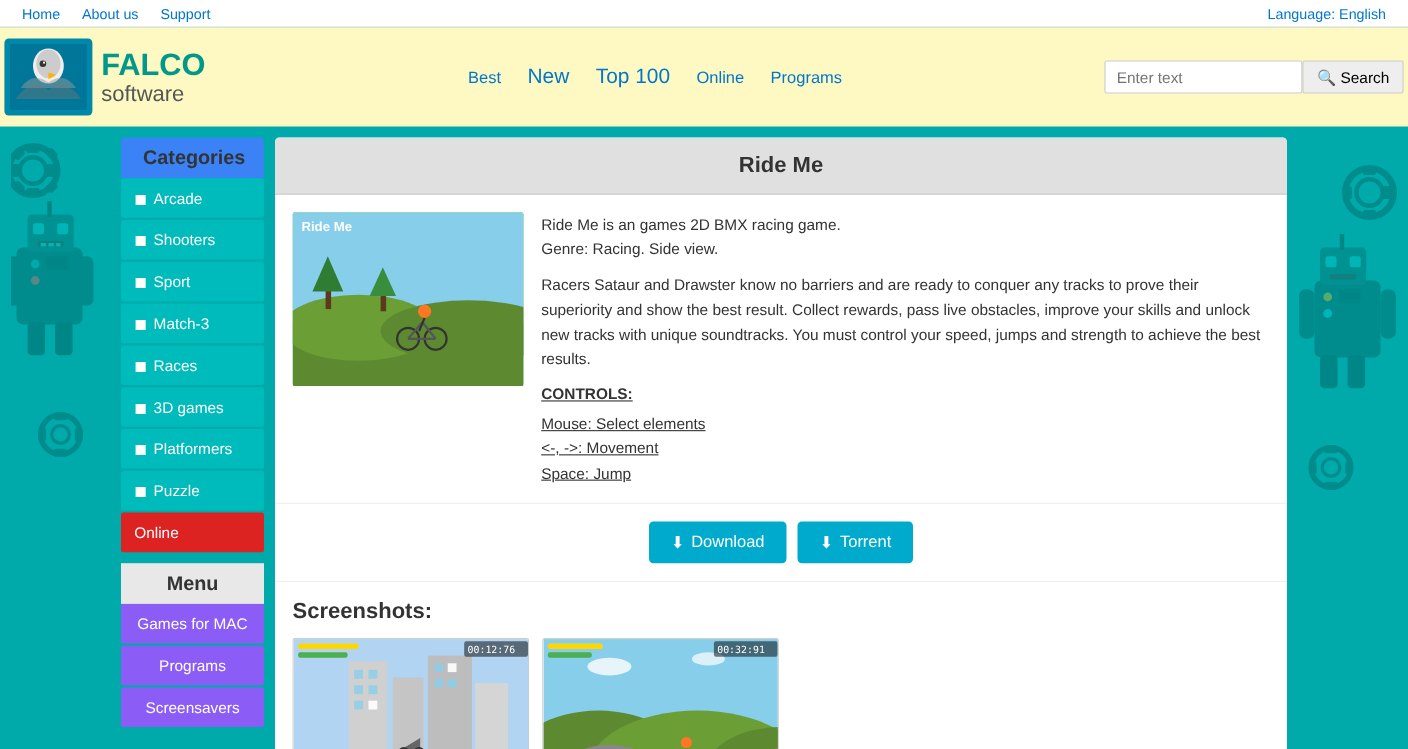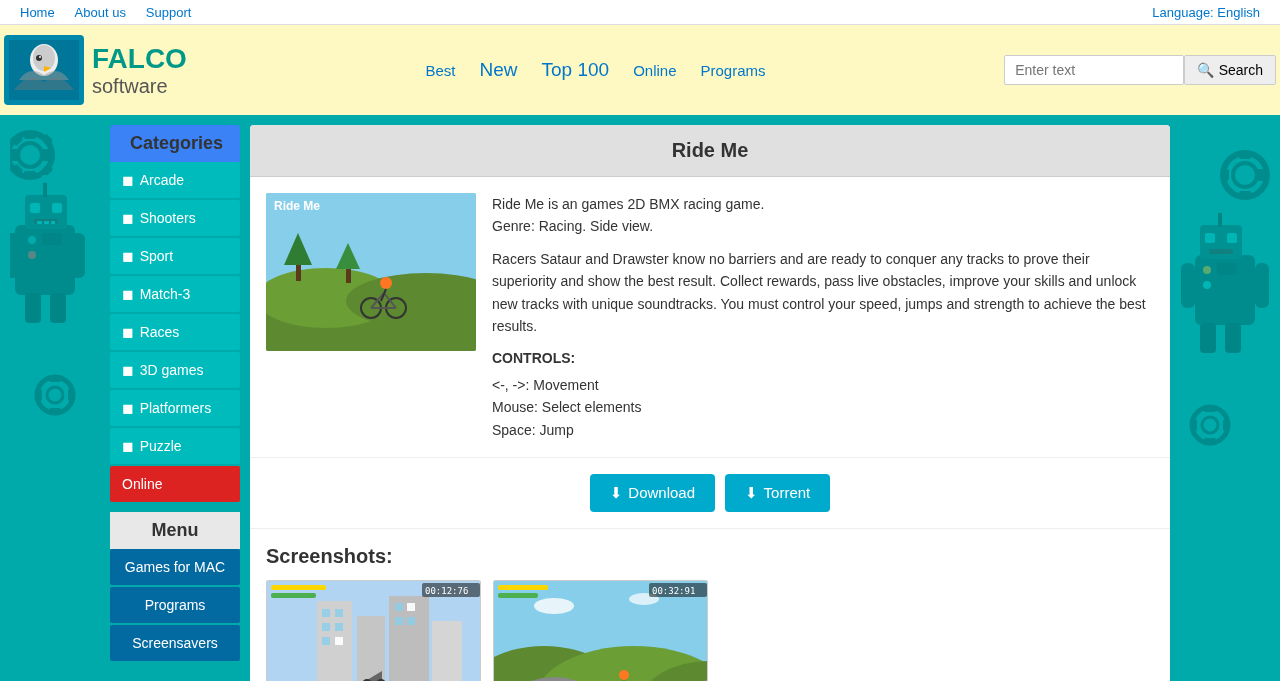--- a/index.html
+++ b/index.html
@@ -143,21 +143,21 @@
     .menu-section-title {
       font-size: 18px;
       font-weight: bold;
       color: #333;
       background: #e8e8e8;
       padding: 8px 12px;
       text-align: center;
       margin-top: 10px;
     }
     .menu-item-green {
-      background: #0369a1;
+      background: #8b5cf6;
       color: #fff;
       padding: 10px 0;
       margin-bottom: 2px;
       cursor: pointer;
       text-align: center;
       border-radius: 2px;
       font-size: 14px;
     }
     .menu-item-online {
       background: #DD2222;
@@ -244,21 +244,21 @@
       top: 0; left: 0;
     }
 
     .game-description {
       flex: 1;
       font-size: 14px;
       line-height: 1.6;
       color: #333;
     }
     .game-description p { margin-bottom: 10px; }
-    .controls-section { margin-top: 0; }
+    .controls-section { margin-top: 0; text-decoration: underline; }
     .controls-section strong { display: block; margin-bottom: 4px; }
 
     .action-buttons {
       padding: 16px;
       display: flex;
       gap: 10px;
       justify-content: center;
       border-top: 1px solid #eee;
     }
     .btn-download {
@@ -509,22 +509,22 @@
       </div>
 
       <div class="game-description">
         <p>
           <span>Ride Me is an games 2D BMX racing game.</span><br>
           <span>Genre: Racing. Side view.</span>
         </p>
         <p>Racers Sataur and Drawster know no barriers and are ready to conquer any tracks to prove their superiority and show the best result. Collect rewards, pass live obstacles, improve your skills and unlock new tracks with unique soundtracks. You must control your speed, jumps and strength to achieve the best results.</p>
         <div class="controls-section">
           <strong>CONTROLS:</strong>
+          <div>Mouse: Select elements</div>
           <div>&lt;-, -&gt;: Movement</div>
-          <div>Mouse: Select elements</div>
           <div>Space: Jump</div>
         </div>
       </div>
     </div>
 
     <div class="action-buttons">
       <button class="btn-download">
         <span>⬇</span>
         <span>Download</span>
       </button>

